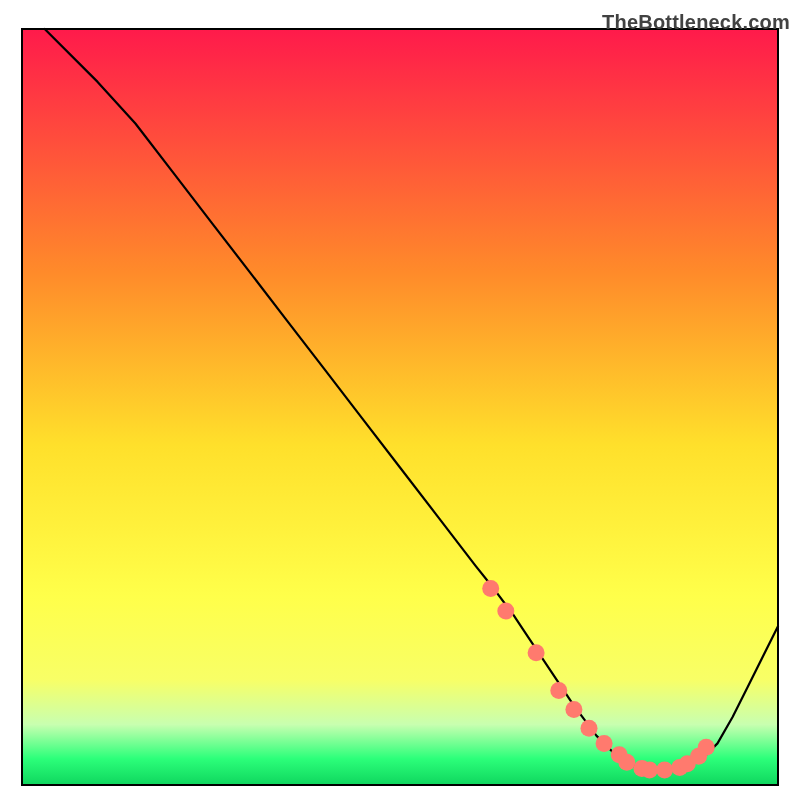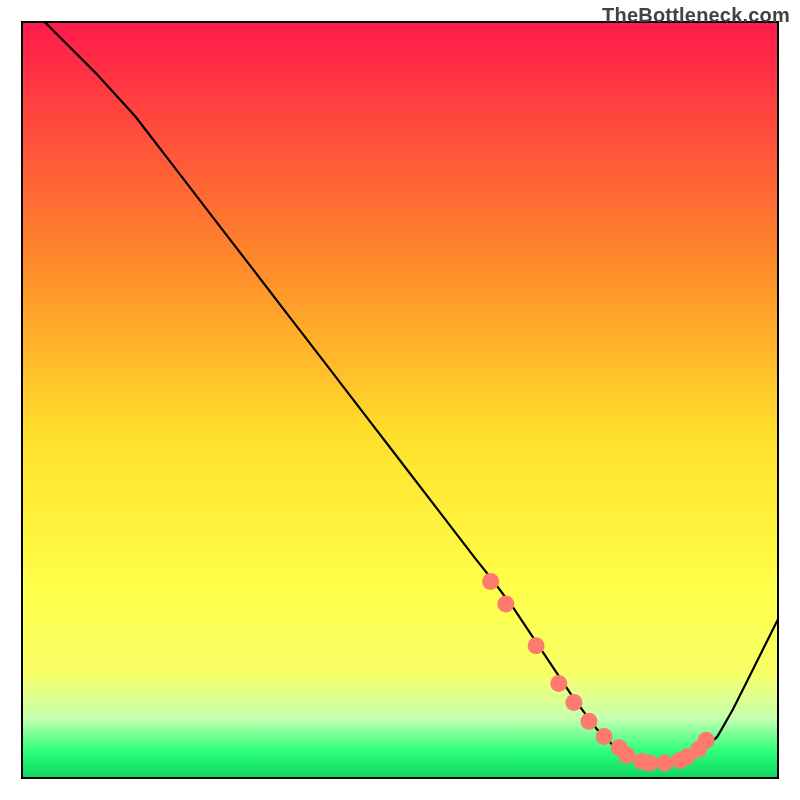--- a/index.html
+++ b/index.html
@@ -8,20 +8,21 @@
     width: 800px;
     height: 800px;
     overflow: hidden;
     background: #ffffff;
     font-family: Arial, Helvetica, sans-serif;
   }
   .wrap {
     position: relative;
     width: 800px;
     height: 700px;
+    margin-top: 7px;
   }
   .attribution {
     position: absolute;
     top: 4px;
     right: 10px;
     font-size: 20px;
     font-weight: 600;
     color: #424242;
     letter-spacing: 0.2px;
     z-index: 5;

